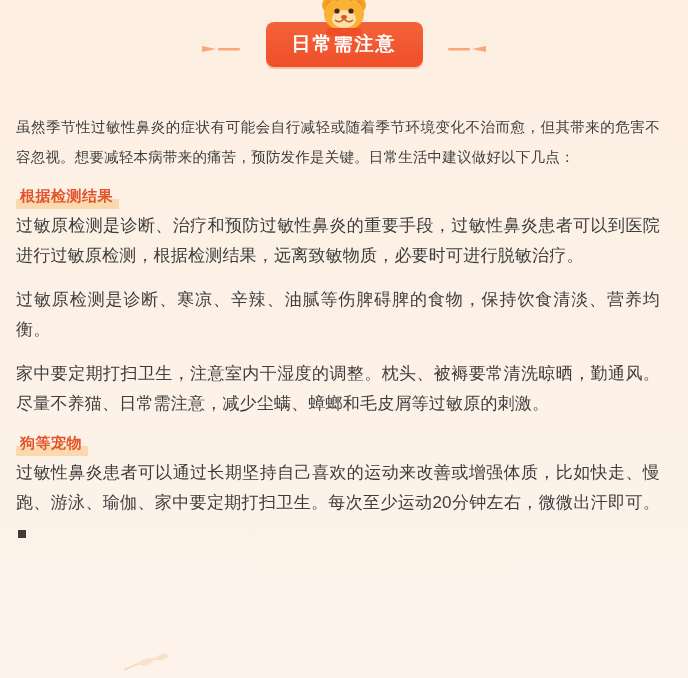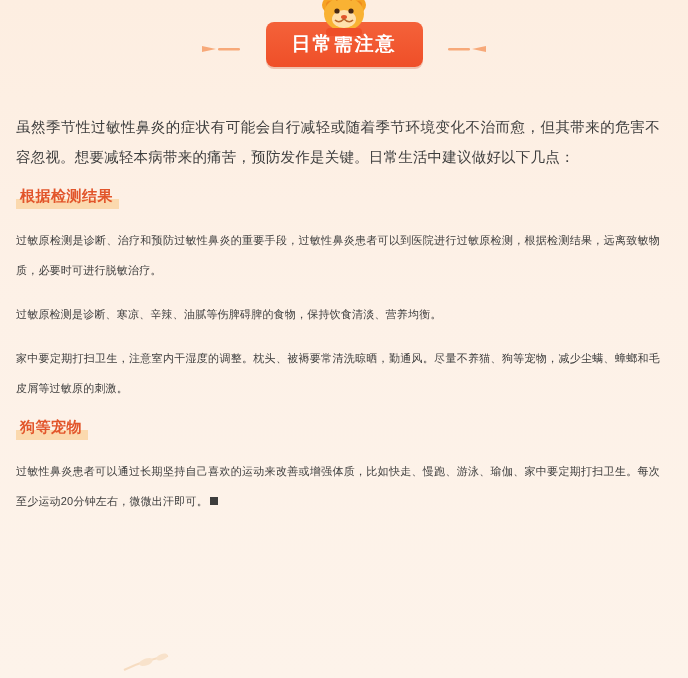--- a/index.html
+++ b/index.html
@@ -89,25 +89,25 @@
     font-size: 15px;
     font-weight: bold;
     color: #e2552b;
     padding: 1px 6px 3px 4px;
     margin: 0 0 2px 0;
     position: relative;
     background: linear-gradient(180deg, rgba(255,255,255,0) 55%, #fbd9ae 55%, #fbd9ae 100%);
     letter-spacing: 0.5px;
   }
   .section-body {
-    font-size: 11px;
+    font-size: 17px;
     line-height: 30px;
     color: #3d3d3d;
     text-align: justify;
-    margin-top: 14px;
+    margin-top: 0;
     letter-spacing: 0.2px;
   }
   .endmark {
     display: inline-block;
     width: 8px;
     height: 8px;
     background: #3d3d3d;
     margin-left: 2px;
     vertical-align: baseline;
   }
@@ -170,21 +170,21 @@
     <div class="section">
       <div class="section-title">根据检测结果</div>
       <div class="section-body">过敏原检测是诊断、治疗和预防过敏性鼻炎的重要手段，过敏性鼻炎患者可以到医院进行过敏原检测，根据检测结果，远离致敏物质，必要时可进行脱敏治疗。</div>
     </div>
 
     <div class="section">
       <div class="section-body">过敏原检测是诊断、寒凉、辛辣、油腻等伤脾碍脾的食物，保持饮食清淡、营养均衡。</div>
     </div>
 
     <div class="section">
-      <div class="section-body">家中要定期打扫卫生，注意室内干湿度的调整。枕头、被褥要常清洗晾晒，勤通风。尽量不养猫、狗等宠物，减少尘螨、蟑螂和毛皮屑等过敏原的刺激。</div>
+      <div class="section-body">家中要定期打扫卫生，注意室内干湿度的调整。枕头、被褥要常清洗晾晒，勤通风。尽量不养猫、日常需注意，减少尘螨、蟑螂和毛皮屑等过敏原的刺激。</div>
     </div>
 
     <div class="section">
       <div class="section-title">狗等宠物</div>
       <div class="section-body"><span>过敏性鼻炎患者可以通过长期坚持自己喜欢的运动来改善或增强体质，比如快走、慢跑、游泳、瑜伽、家中要定期打扫卫生。每次至少运动20分钟左右，微微出汗即可。</span><span class="endmark"></span></div>
     </div>
 
   </div>
 
   <span class="footer-deco">

